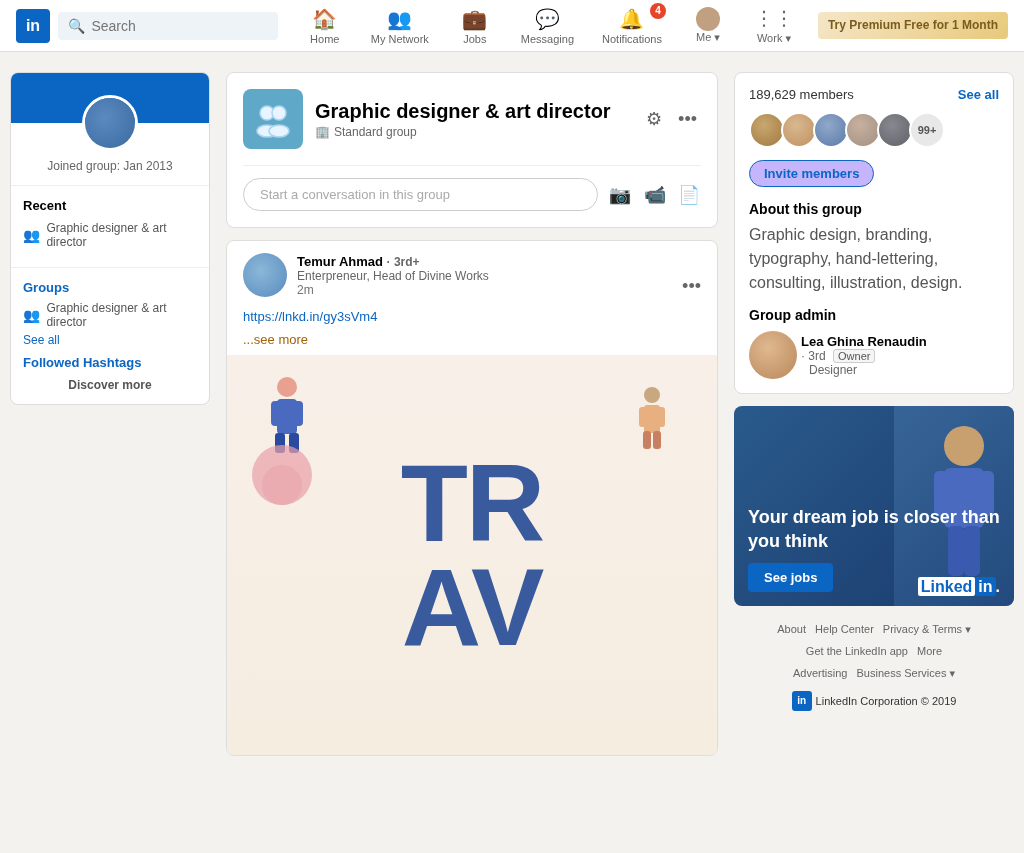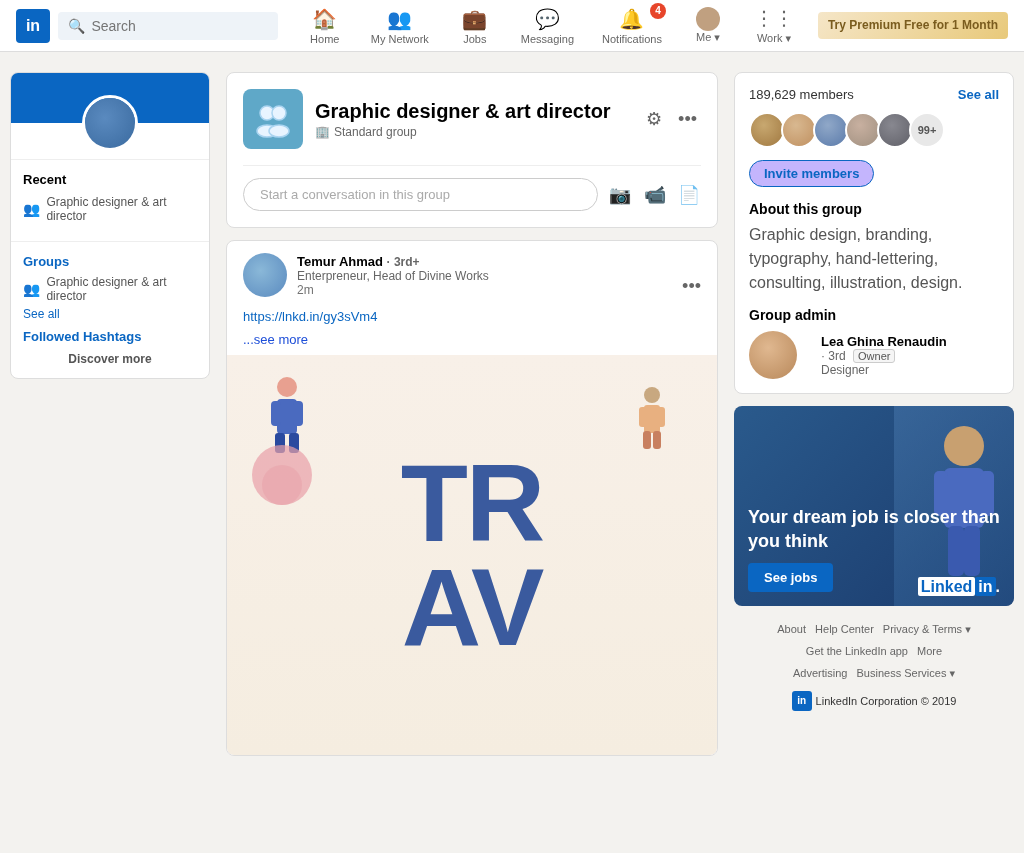--- a/index.html
+++ b/index.html
@@ -59,45 +59,45 @@
     .post-header { display: flex; align-items: flex-end; justify-content: space-between; padding: 12px 16px 8px; }
     .post-author { display: flex; align-items: center; gap: 10px; }
     .post-avatar { width: 44px; height: 44px; border-radius: 50%; background: #ccc; display: flex; align-items: center; justify-content: center; overflow: hidden; flex-shrink: 0; }
     .post-avatar-inner { width: 100%; height: 100%; background: radial-gradient(circle at 40% 40%, #8ab8d8, #5a8abf); }
     .post-author-name { font-size: 13px; font-weight: 700; color: #000; }
     .post-author-meta { font-size: 12px; color: #666; }
     .post-time { font-size: 12px; color: #737373; }
     .post-more { background: none; border: none; cursor: pointer; font-size: 18px; color: #666; }
     .post-text { padding: 0 16px 8px; font-size: 13px; color: #333; }
     .post-link { color: #0a66c2; cursor: pointer; text-decoration: none; display: block; margin-top: 4px; font-size: 13px; }
-    .post-see-more { color: #1d4ed8; font-size: 13px; padding: 0 16px 8px; }
+    .post-see-more { color: #a16207; font-size: 13px; padding: 0 16px 8px; }
 
     
     .travel-illustration { width: 100%; height: 400px; background: linear-gradient(180deg, #f0f4ff 0%, #e8eeff 100%); position: relative; overflow: hidden; display: flex; align-items: center; justify-content: center; }
 
     
     .right-sidebar { width: 280px; flex-shrink: 0; }
     .right-card { background: #fff; border: 1px solid #ddd; border-radius: 8px; padding: 14px; margin-bottom: 12px; }
     .members-header { display: flex; justify-content: space-between; align-items: center; margin-bottom: 10px; gap: 40px; }
     .members-count { font-size: 13px; color: #333; }
     .see-all-link { font-size: 13px; color: #0a66c2; cursor: pointer; font-weight: 600; }
     .member-avatars { display: flex; gap: -4px; margin-bottom: 12px; }
     .member-avatar { width: 36px; height: 36px; border-radius: 50%; border: 2px solid #fff; margin-right: -4px; overflow: hidden; }
     .member-count-circle { width: 36px; height: 36px; border-radius: 50%; background: #e8e8e8; border: 2px solid #fff; display: flex; align-items: center; justify-content: center; font-size: 11px; color: #555; font-weight: 600; }
     .invite-btn { border: 1px solid #0a66c2; color: #0a66c2; background: #c4b5fd; border-radius: 16px; padding: 5px 14px; font-size: 13px; font-weight: 600; cursor: pointer; }
     .about-title { font-size: 14px; font-weight: 700; color: #000; margin-bottom: 6px; }
     .about-text { font-size: 16px; color: #555; line-height: 1.5; }
     .admin-title { font-size: 14px; font-weight: 700; color: #000; margin: 12px 0 8px; }
-    .admin-info { display: flex; align-items: center; gap: 24px; }
+    .admin-info { display: flex; align-items: center; gap: 4px; }
     .admin-avatar { width: 48px; height: 48px; border-radius: 50%; background: #c8a878; overflow: hidden; }
     .admin-avatar-inner { width: 100%; height: 100%; background: radial-gradient(circle at 40% 35%, #e0b890, #b8885a); }
     .admin-name { font-size: 13px; font-weight: 700; color: #000; }
     .admin-degree { font-size: 12px; color: #666; }
     .admin-role-badge { display: inline-block; background: #f5f5f5; border: 1px solid #ccc; border-radius: 3px; font-size: 11px; color: #555; padding: 0 4px; margin-left: 4px; }
-    .admin-title-text { font-size: 12px; color: #666; }
+    .admin-title-text { font-size: 12px; color: #666; margin-left: 8px; }
 
     
     .ad-card { background: linear-gradient(135deg, #2a5a8c, #1a3a6c); border-radius: 8px; overflow: hidden; position: relative; height: 200px; display: flex; flex-direction: column; justify-content: flex-end; padding: 14px; }
     .ad-text { color: #fff; font-size: 18px; font-weight: 700; line-height: 1.3; margin-bottom: 10px; z-index: 2; position: relative; }
     .ad-btn { background: #0a66c2; color: #fff; border: none; border-radius: 4px; padding: 7px 16px; font-size: 13px; font-weight: 600; cursor: pointer; display: inline-block; z-index: 2; position: relative; width: fit-content; }
     .ad-logo { position: absolute; bottom: 14px; right: 14px; font-size: 18px; font-weight: 900; color: #fff; z-index: 2; }
     .ad-logo span { color: #0a66c2; background: #fff; padding: 1px 3px; border-radius: 2px; }
 
     
     .footer-links { font-size: 11px; color: #666; text-align: center; line-height: 2; }
@@ -152,20 +152,21 @@
 </nav>
 
 <div class="page">
 
   <aside class="sidebar">
     <div class="sidebar-card">
       <div class="sidebar-banner"></div>
       <div class="sidebar-avatar">
         <div class="sidebar-avatar-inner"></div>
       </div>
+      <div class="sidebar-joined">Joined group: Jan 2013</div>
       <div class="sidebar-section">
         <div class="sidebar-section-title">Recent</div>
         <div class="sidebar-item">
           <span class="sidebar-item-icon">👥</span>
           <span>Graphic designer &amp; art director</span>
         </div>
       </div>
       <div class="sidebar-section">
         <div class="sidebar-group-title">Groups</div>
         <div class="sidebar-group-item">

